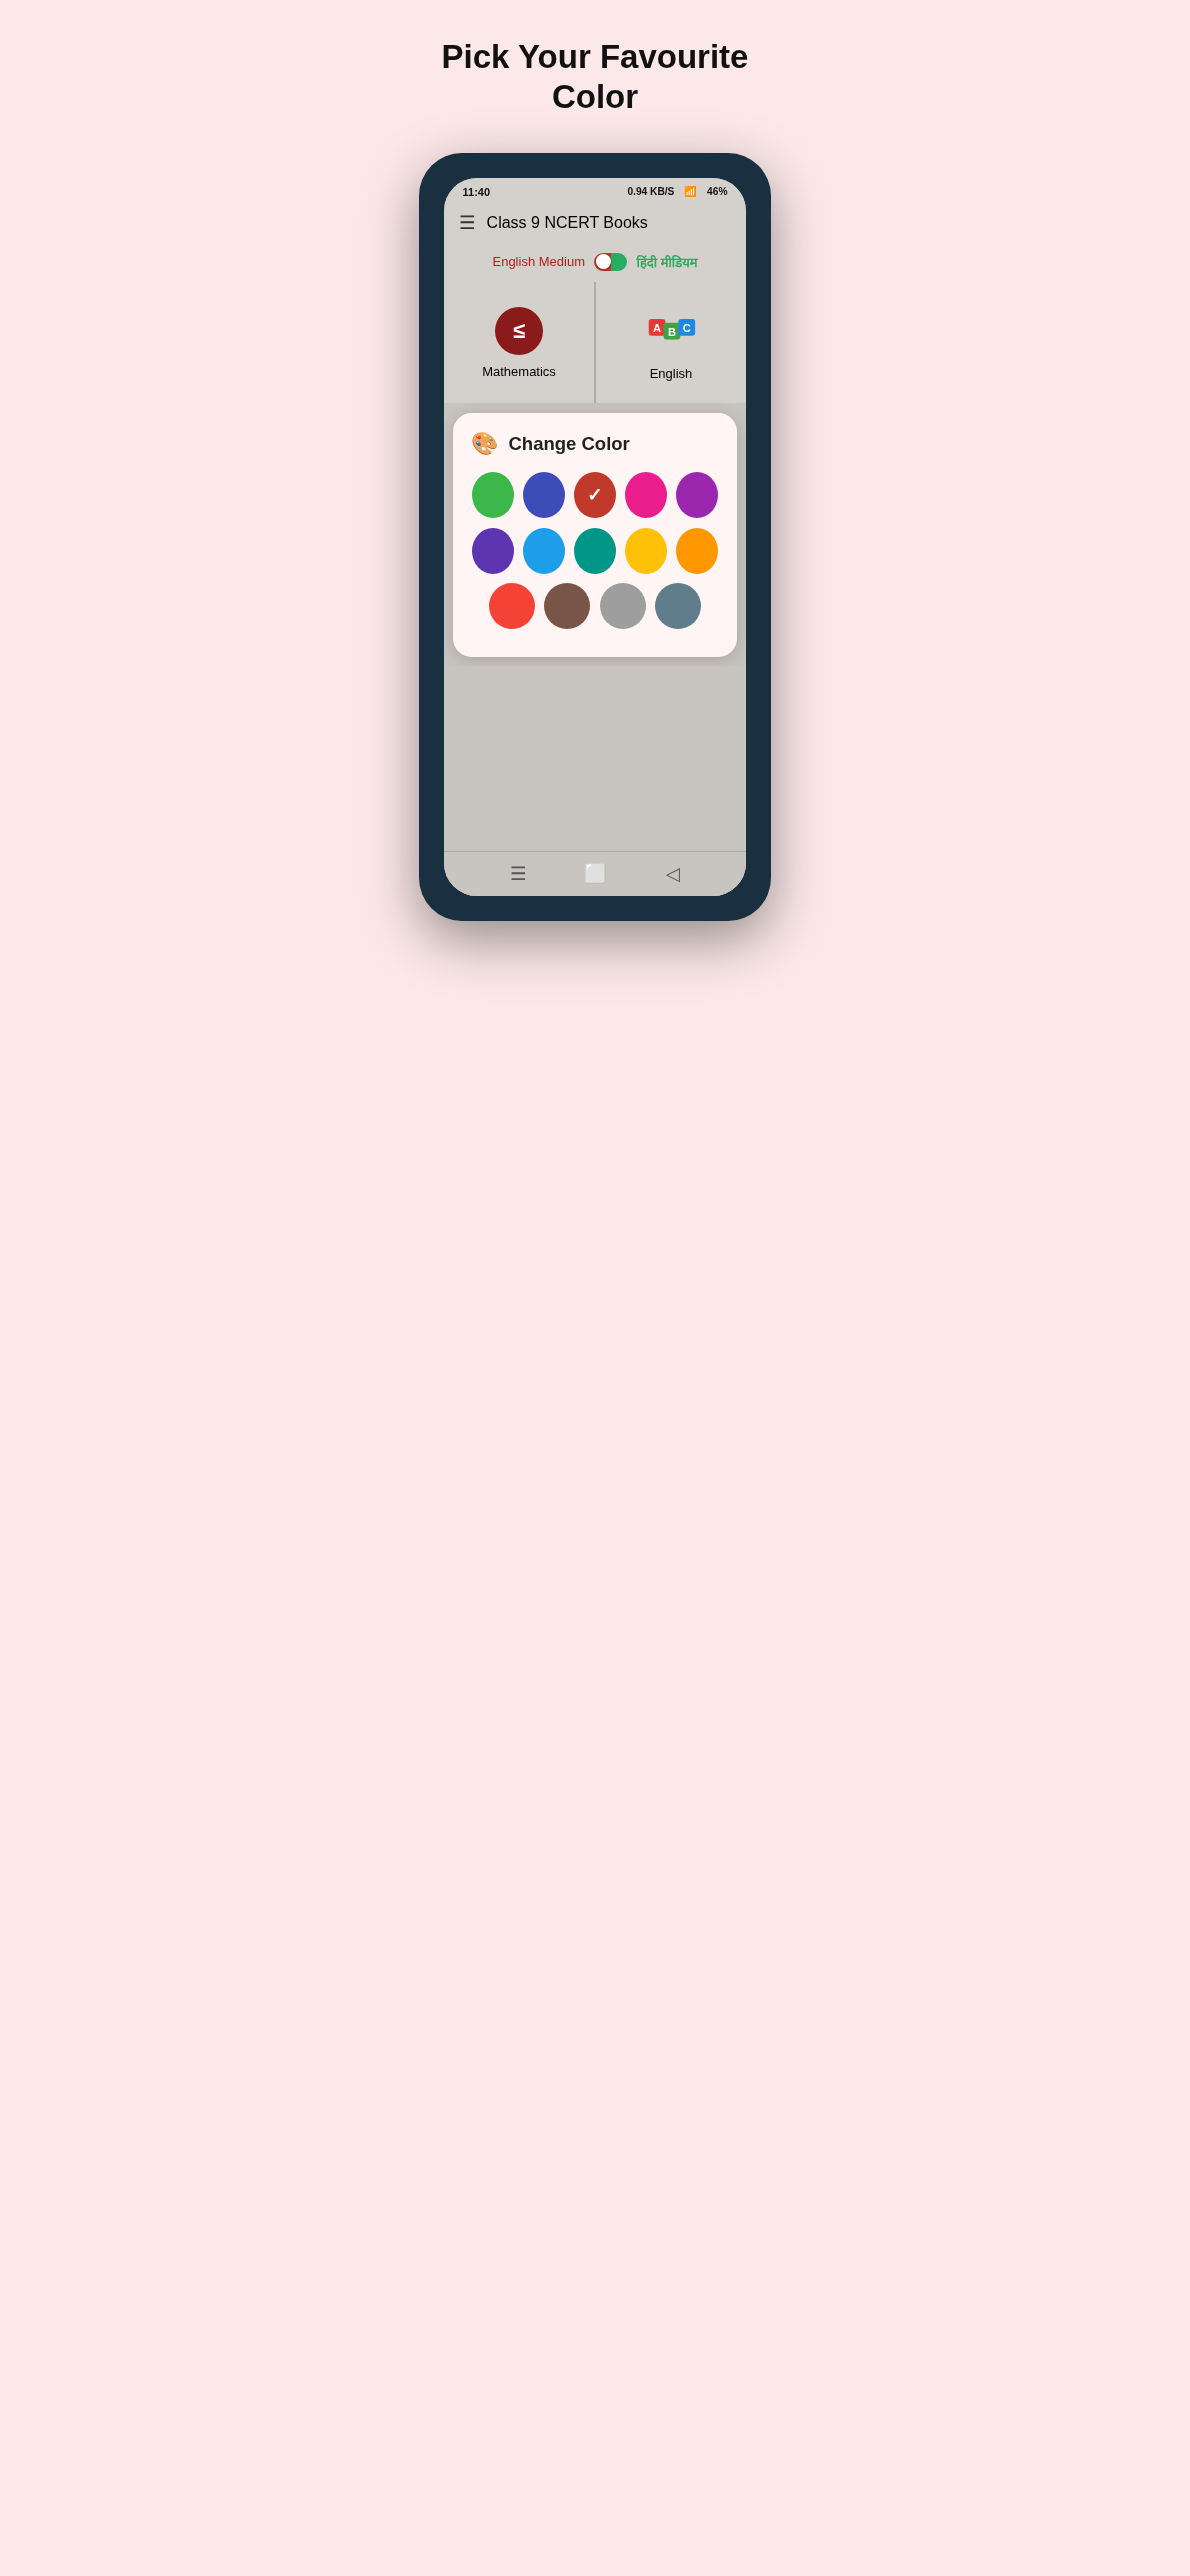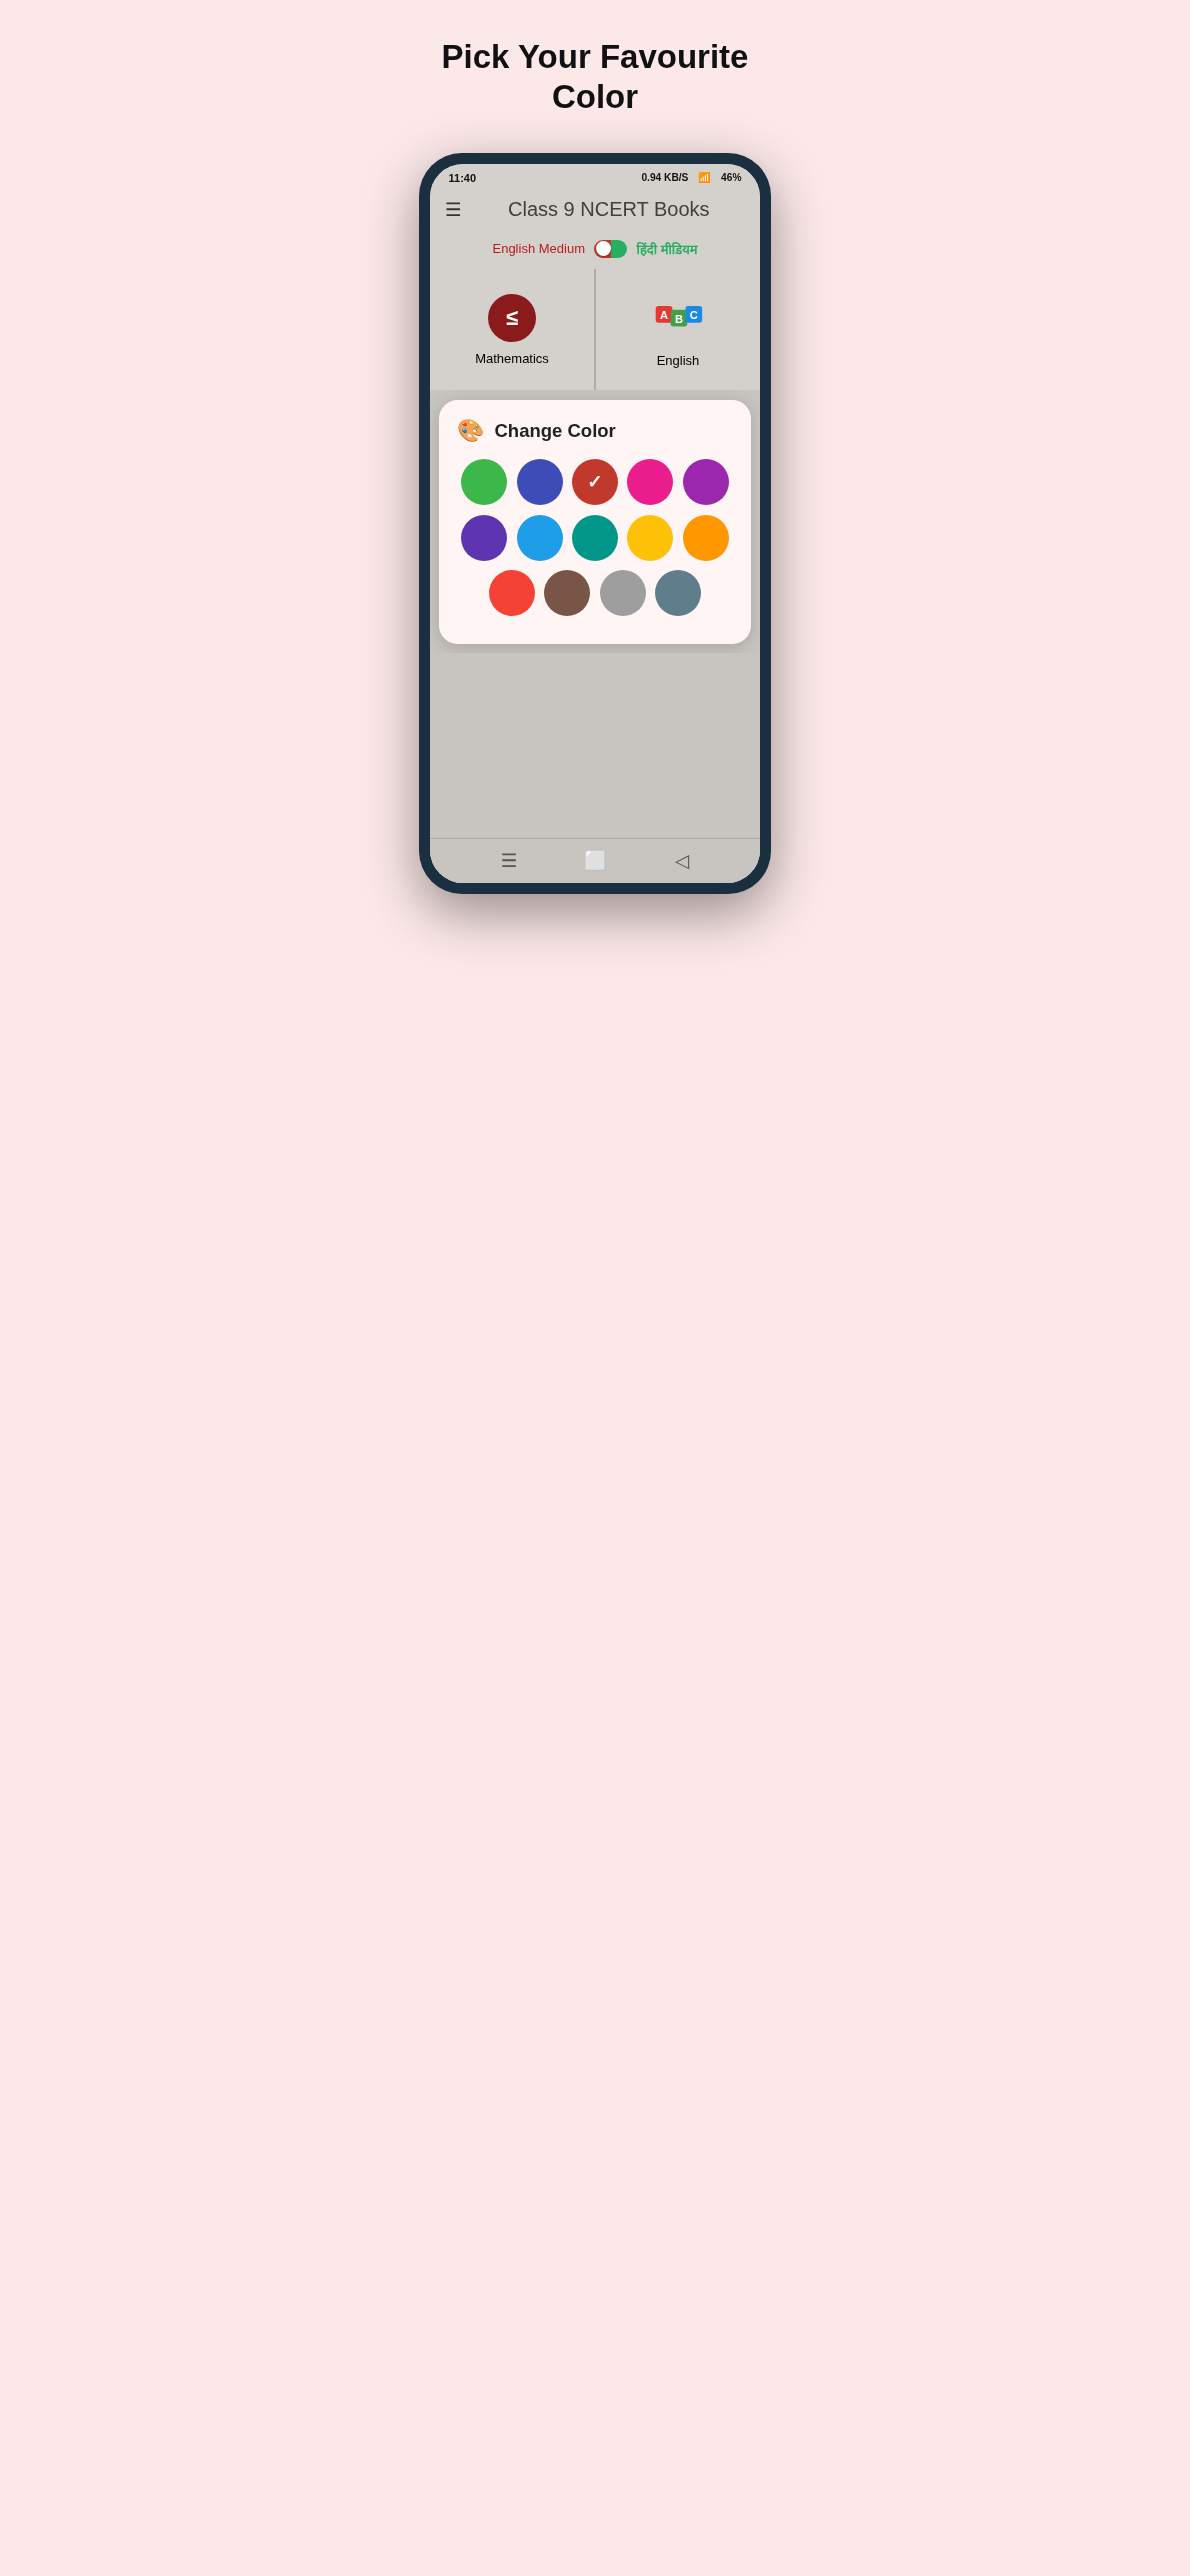--- a/index.html
+++ b/index.html
@@ -19,21 +19,21 @@
       text-align: center;
       color: #111;
       margin-bottom: 37px;
       line-height: 1.2;
     }
 
     .phone-frame {
       width: 352px;
       background: #1a2f3f;
       border-radius: 43px;
-      padding: 11px;
+      padding: 25px;
       box-shadow: 0 18.5px 56px rgba(0,0,0,0.4);
       position: relative;
     }
 
     .phone-inner {
       background: #c8c4c0;
       border-radius: 33px;
       overflow: hidden;
       position: relative;
     }
@@ -65,25 +65,24 @@
       padding: 11px 15px;
     }
 
     .hamburger {
       font-size: 18.5px;
       color: #333;
       margin-right: 11px;
     }
 
     .app-title {
-      font-size: 20px;
+      font-size: 16px;
       font-weight: 500;
-      color: #404040;
+      color: #000000;
       flex: 1;
-      text-align: center;
     }
 
     
     .language-bar {
       background: #d4d0cc;
       display: flex;
       align-items: center;
       justify-content: center;
       padding: 7.4px 15px 11px;
       gap: 9.3px;

